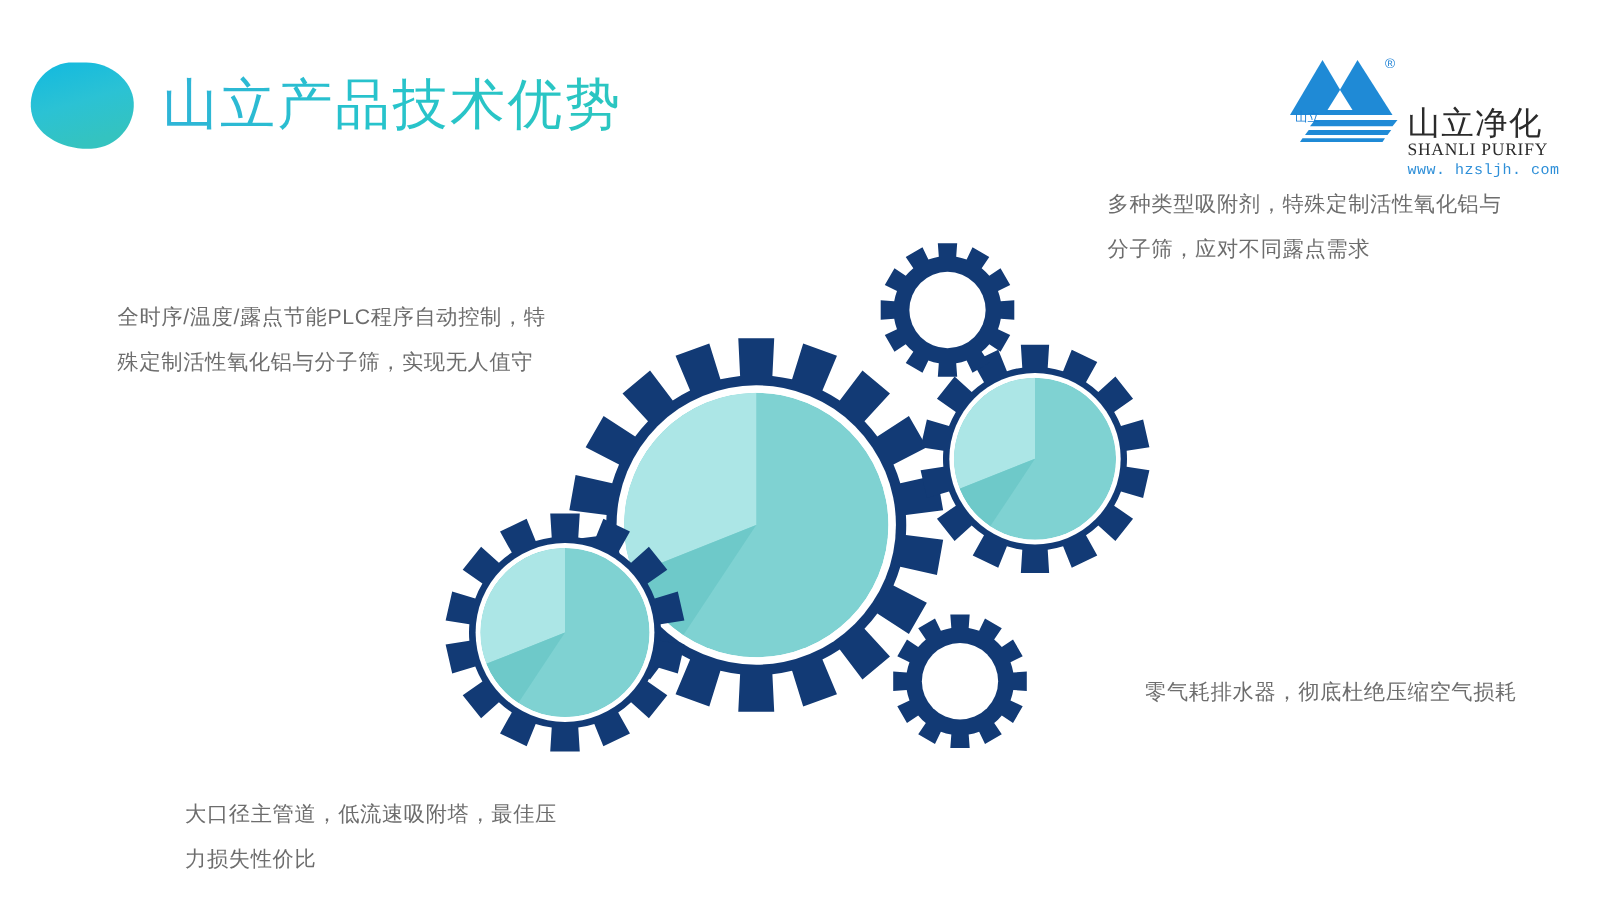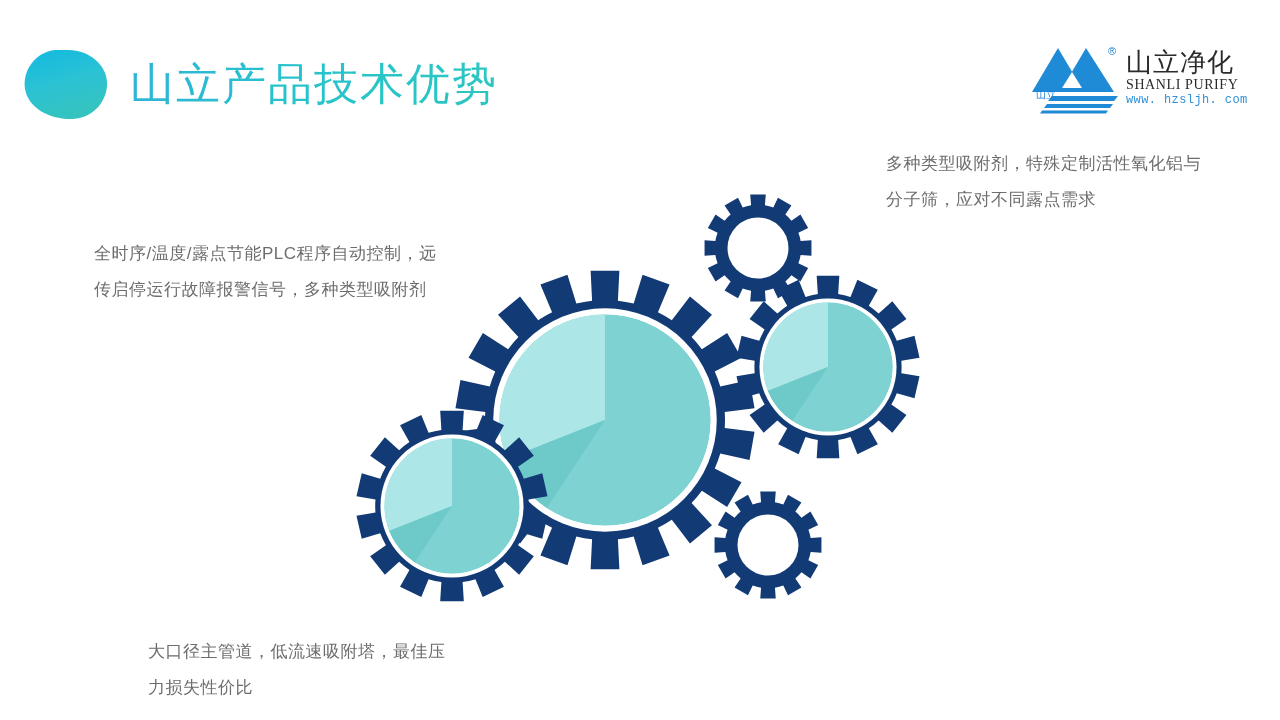--- a/index.html
+++ b/index.html
@@ -85,20 +85,21 @@
     top: 4px;
     width: 140px;
   }
   .logo-cn {
     font-size: 26px;
     line-height: 28px;
     color: #2b2b2b;
     letter-spacing: 1px;
     font-weight: 400;
     white-space: nowrap;
+    margin-top: 36px;
   }
   .logo-en {
     font-size: 14px;
     line-height: 17px;
     color: #2b2b2b;
     letter-spacing: 0.6px;
     white-space: nowrap;
     font-family: Liberation Serif, serif;
   }
   .logo-url {
@@ -247,17 +248,18 @@
             <circle cx="428" cy="78" r="30.509999999999998" fill="#ffffff"></circle>
           </g>
           <g>
             <path d="M431.05 332.36L430.25 321.56L445.75 321.56L444.95 332.36A43.2 43.2 0 0 1 453.30 334.60L453.30 334.60L458.01 324.84L471.43 332.59L465.34 341.55A43.2 43.2 0 0 1 471.45 347.66L471.45 347.66L480.41 341.57L488.16 354.99L478.40 359.70A43.2 43.2 0 0 1 480.64 368.05L480.64 368.05L491.44 367.25L491.44 382.75L480.64 381.95A43.2 43.2 0 0 1 478.40 390.30L478.40 390.30L488.16 395.01L480.41 408.43L471.45 402.34A43.2 43.2 0 0 1 465.34 408.45L465.34 408.45L471.43 417.41L458.01 425.16L453.30 415.40A43.2 43.2 0 0 1 444.95 417.64L444.95 417.64L445.75 428.44L430.25 428.44L431.05 417.64A43.2 43.2 0 0 1 422.70 415.40L422.70 415.40L417.99 425.16L404.57 417.41L410.66 408.45A43.2 43.2 0 0 1 404.55 402.34L404.55 402.34L395.59 408.43L387.84 395.01L397.60 390.30A43.2 43.2 0 0 1 395.36 381.95L395.36 381.95L384.56 382.75L384.56 367.25L395.36 368.05A43.2 43.2 0 0 1 397.60 359.70L397.60 359.70L387.84 354.99L395.59 341.57L404.55 347.66A43.2 43.2 0 0 1 410.66 341.55L410.66 341.55L404.57 332.59L417.99 324.84L422.70 334.60A43.2 43.2 0 0 1 431.05 332.36Z" fill="#123a75"></path>
             <circle cx="438" cy="375" r="30.509999999999998" fill="#ffffff"></circle>
           </g>
         </g>
     </svg>
   </div>
 
-  <div class="callout callout-tl">全时序/温度/露点节能PLC程序自动控制，远传启停运行故障报警信号，多种类型吸附剂</div>
+  <div class="callout callout-tl">全时序/温度/露点节能PLC程序自动控制，特殊定制活性氧化铝与分子筛，实现无人值守</div>
   <div class="callout callout-tr">多种类型吸附剂，特殊定制活性氧化铝与分子筛，应对不同露点需求</div>
+  <div class="callout callout-br">零气耗排水器，彻底杜绝压缩空气损耗</div>
   <div class="callout callout-bl">大口径主管道，低流速吸附塔，最佳压力损失性价比</div>
 
 </div>
 
 </body></html>

